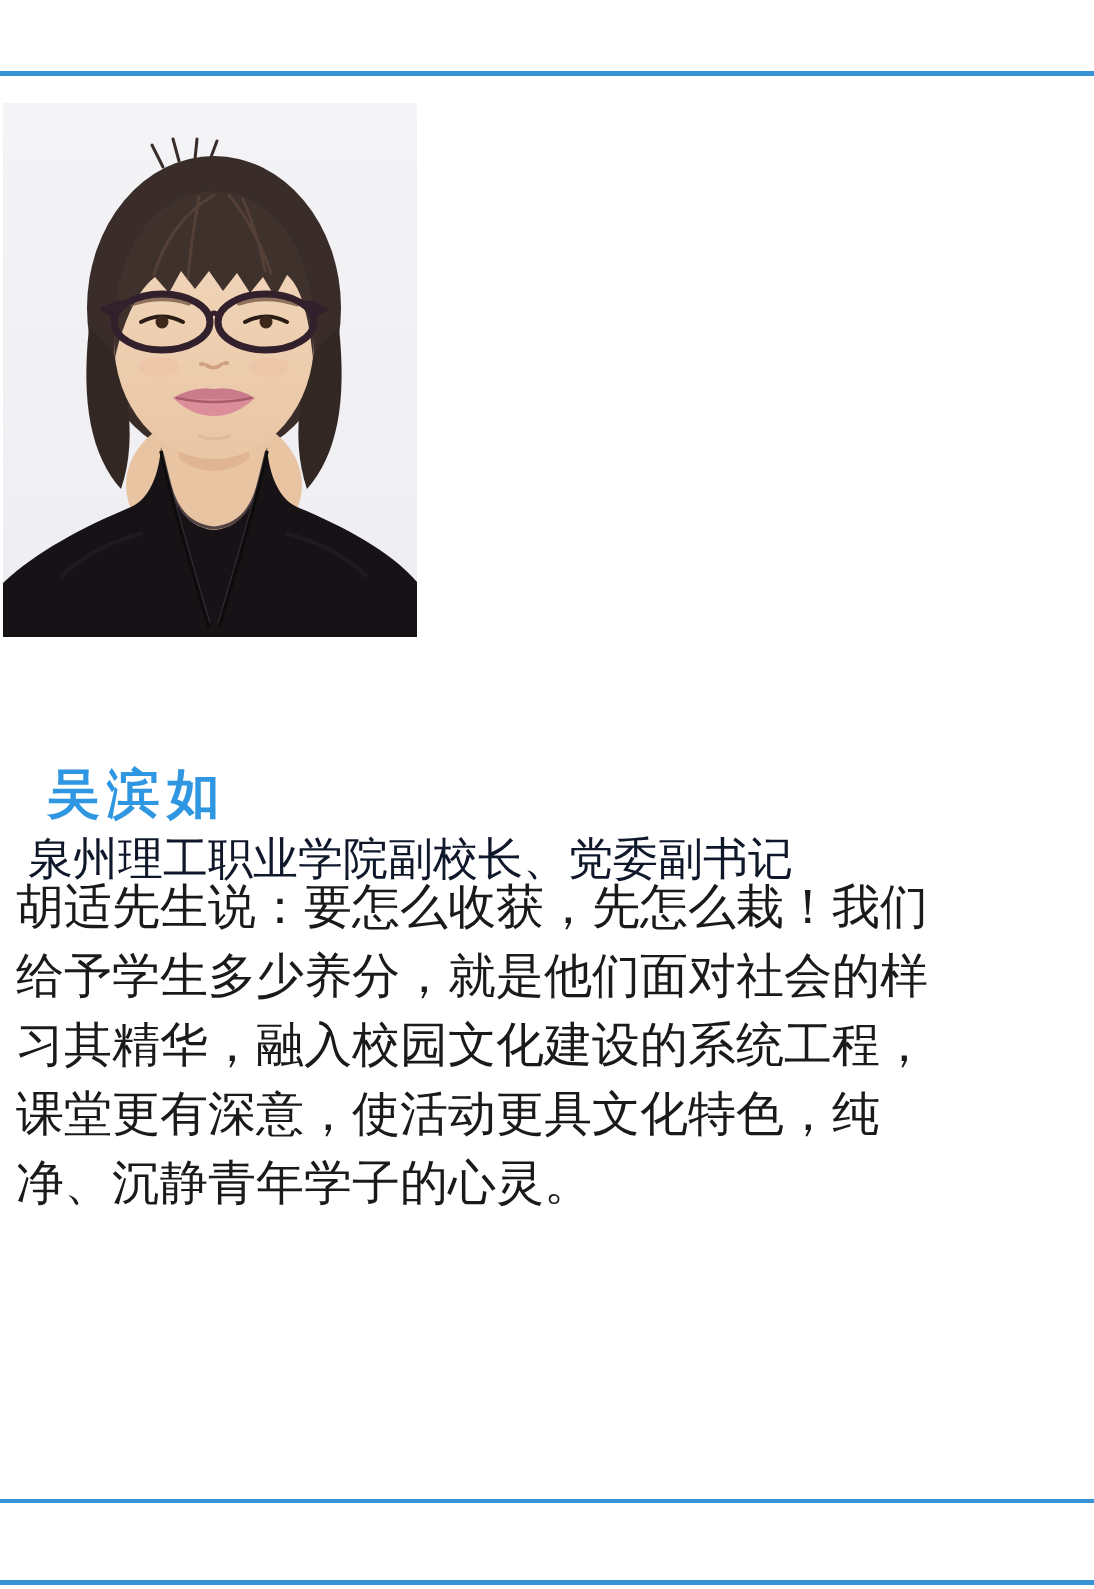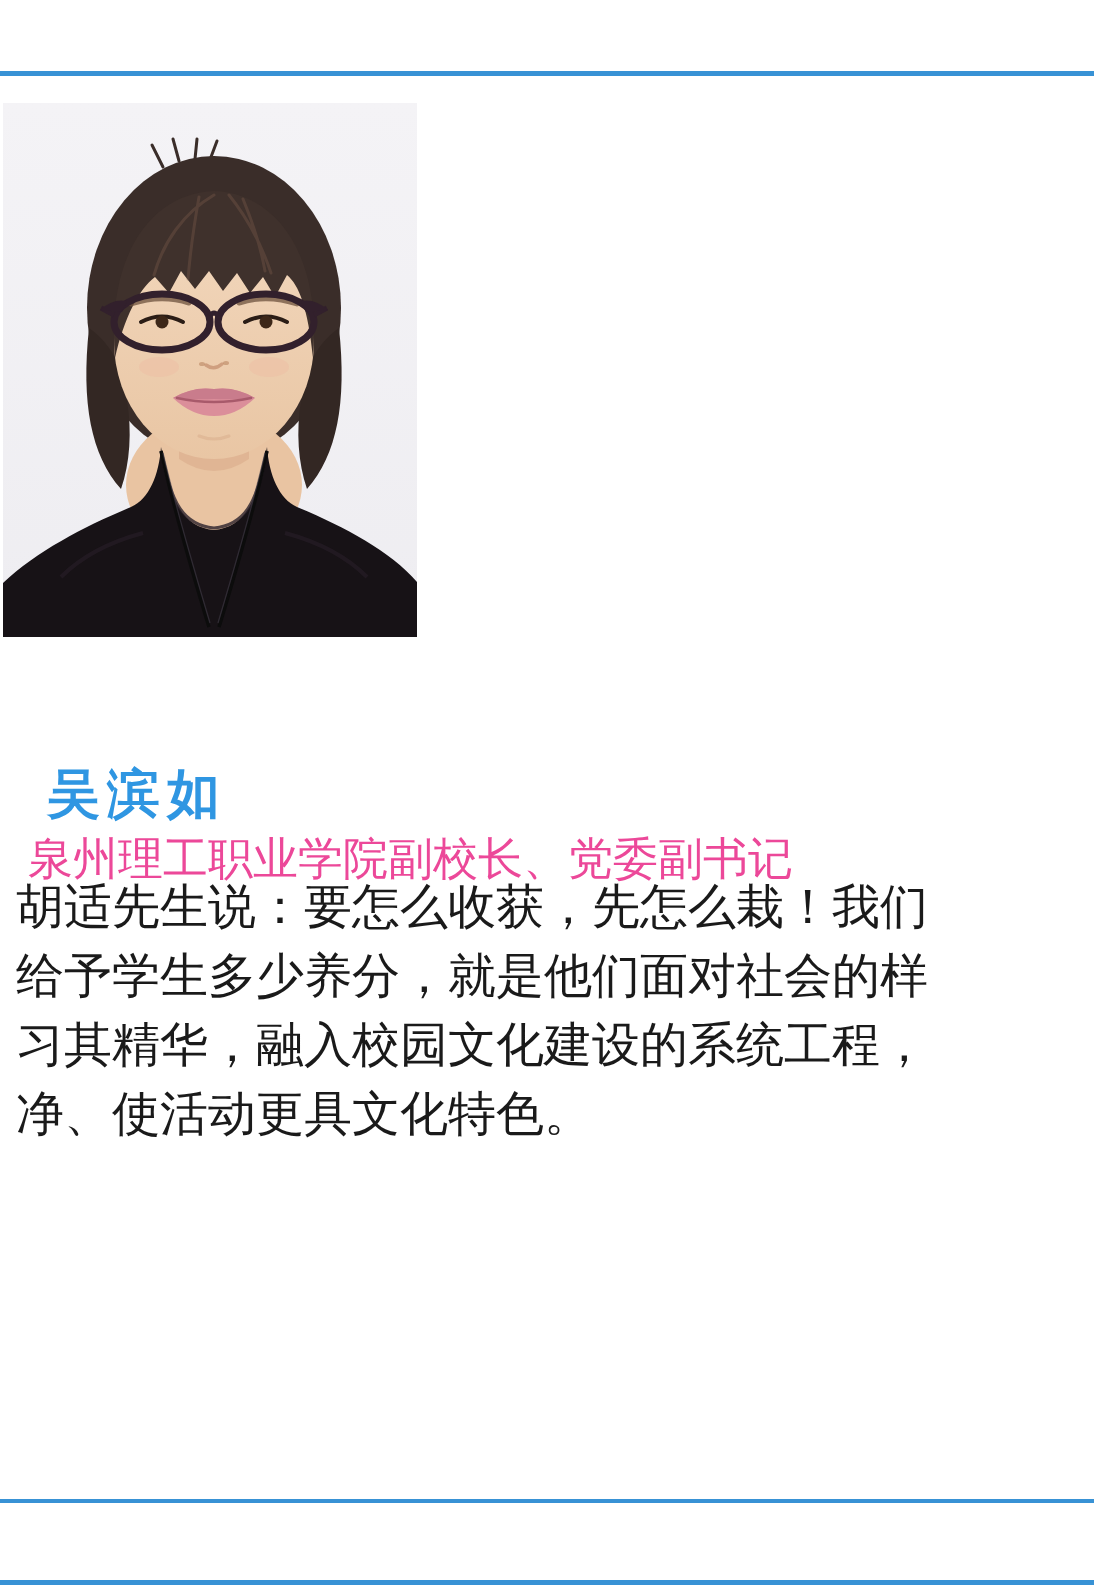--- a/index.html
+++ b/index.html
@@ -45,21 +45,21 @@
     white-space: nowrap;
   }
   .title {
     position: absolute;
     left: 28px;
     top: 833px;
     margin: 0;
     font-size: 45px;
     line-height: 1.14;
     font-weight: 400;
-    color: #ec4899;
+    color: #0f172a;
     white-space: nowrap;
   }
   .quote {
     position: absolute;
     left: 16px;
     top: 872px;
     width: 1062px;
     color: #1a1a1a;
     font-size: 48px;
     font-weight: 400;
@@ -154,19 +154,20 @@
   </div>
 
   <h1 class="name">吴滨如</h1>
 
   <h2 class="title">泉州理工职业学院副校长、党委副书记</h2>
 
   <div class="quote">
     <div class="qline">胡适先生说：要怎么收获，先怎么栽！我们</div>
     <div class="qline">给予学生多少养分，就是他们面对社会的样</div>
     <div class="qline">习其精华，融入校园文化建设的系统工程，</div>
-    <div class="qline">净、使活动更具文化特色。</div>
+    <div class="qline">课堂更有深意，使活动更具文化特色，纯</div>
+    <div class="qline">净、沉静青年学子的心灵。</div>
   </div>
 
   <div class="divider bottom1"></div>
   <div class="divider bottom2"></div>
 
 </div>
 
 </body></html>

